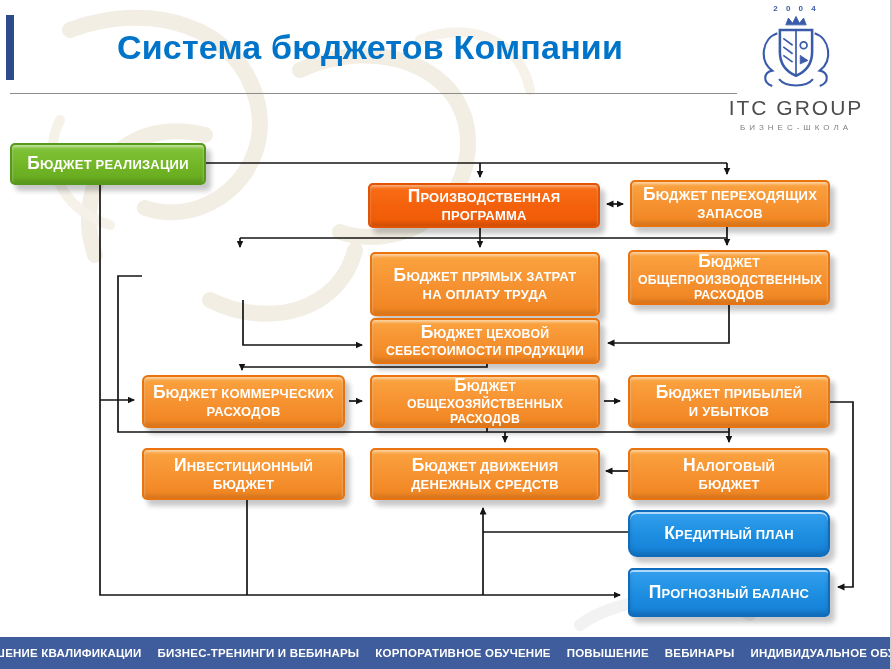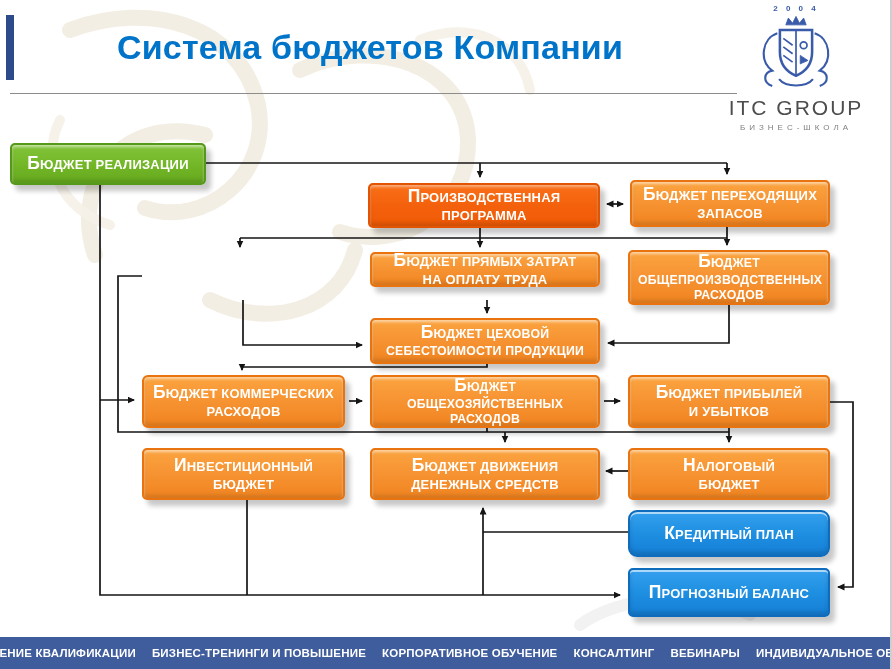--- a/index.html
+++ b/index.html
@@ -142,21 +142,21 @@
     <span class="nlabel">Производственная
 программа</span>
   </div>
 
   <div class="node orange" style="left:630px;top:180px;width:200px;height:47px;">
     <span class="nlabel">Бюджет переходящих
 запасов</span>
   </div>
 
 
-  <div class="node orange" style="left:370px;top:252px;width:230px;height:35px;">
+  <div class="node orange" style="left:370px;top:252px;width:230px;height:64px;">
     <span class="nlabel">Бюджет прямых затрат
 на оплату труда</span>
   </div>
 
   <div class="node orange" style="left:628px;top:250px;width:202px;height:55px;">
     <span class="nlabel small">Бюджет
 общепроизводственных
 расходов</span>
   </div>
 
@@ -199,24 +199,24 @@
     <span class="nlabel">Кредитный план</span>
   </div>
 
   <div class="node blue" style="left:628px;top:568px;width:202px;height:49px;">
     <span class="nlabel">Прогнозный баланс</span>
   </div>
 
   <div class="footer">
     <span class="footer-item">ПОВЫШЕНИЕ КВАЛИФИКАЦИИ</span>
     <span class="footer-div"></span>
-    <span class="footer-item">БИЗНЕС-ТРЕНИНГИ И ПОВЫШЕНИЕ</span>
+    <span class="footer-item">БИЗНЕС-ТРЕНИНГИ И ВЕБИНАРЫ</span>
     <span class="footer-div"></span>
     <span class="footer-item">КОРПОРАТИВНОЕ ОБУЧЕНИЕ</span>
     <span class="footer-div"></span>
-    <span class="footer-item">КОНСАЛТИНГ</span>
+    <span class="footer-item">ПОВЫШЕНИЕ</span>
     <span class="footer-div"></span>
     <span class="footer-item">ВЕБИНАРЫ</span>
     <span class="footer-div"></span>
     <span class="footer-item">ИНДИВИДУАЛЬНОЕ ОБУЧЕНИЕ</span>
   </div>
 
 </div>
 
 </body></html>

